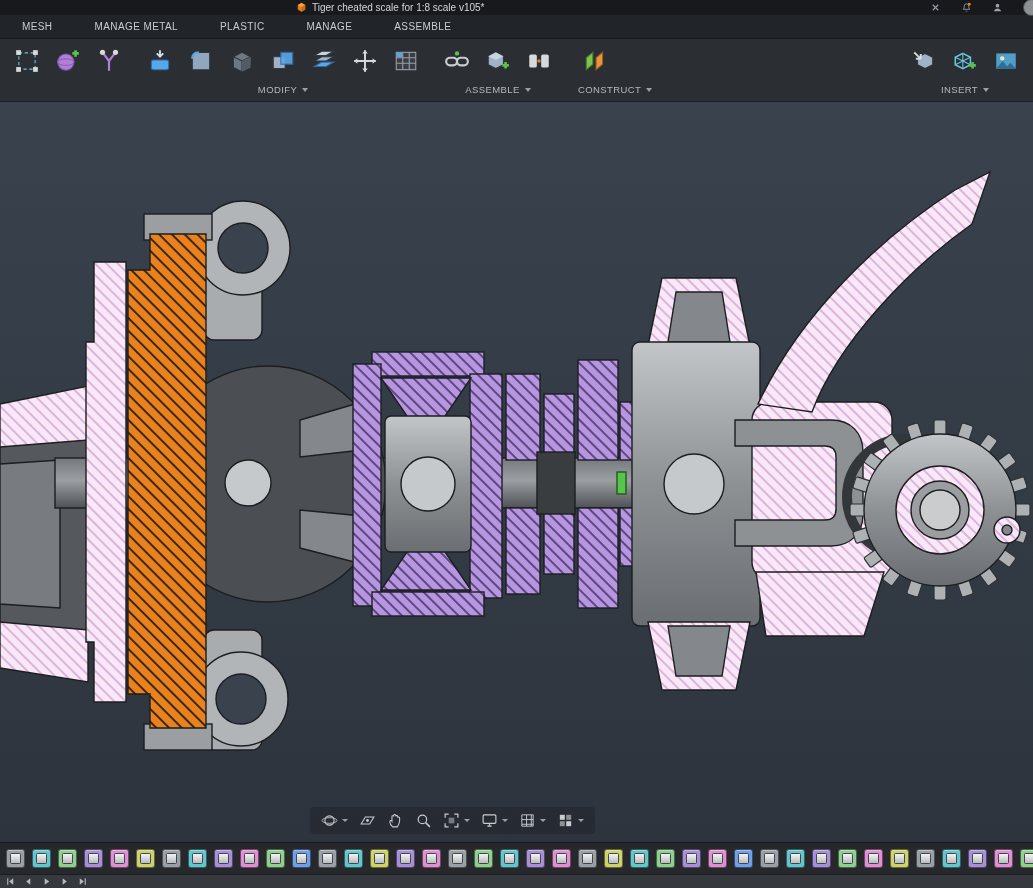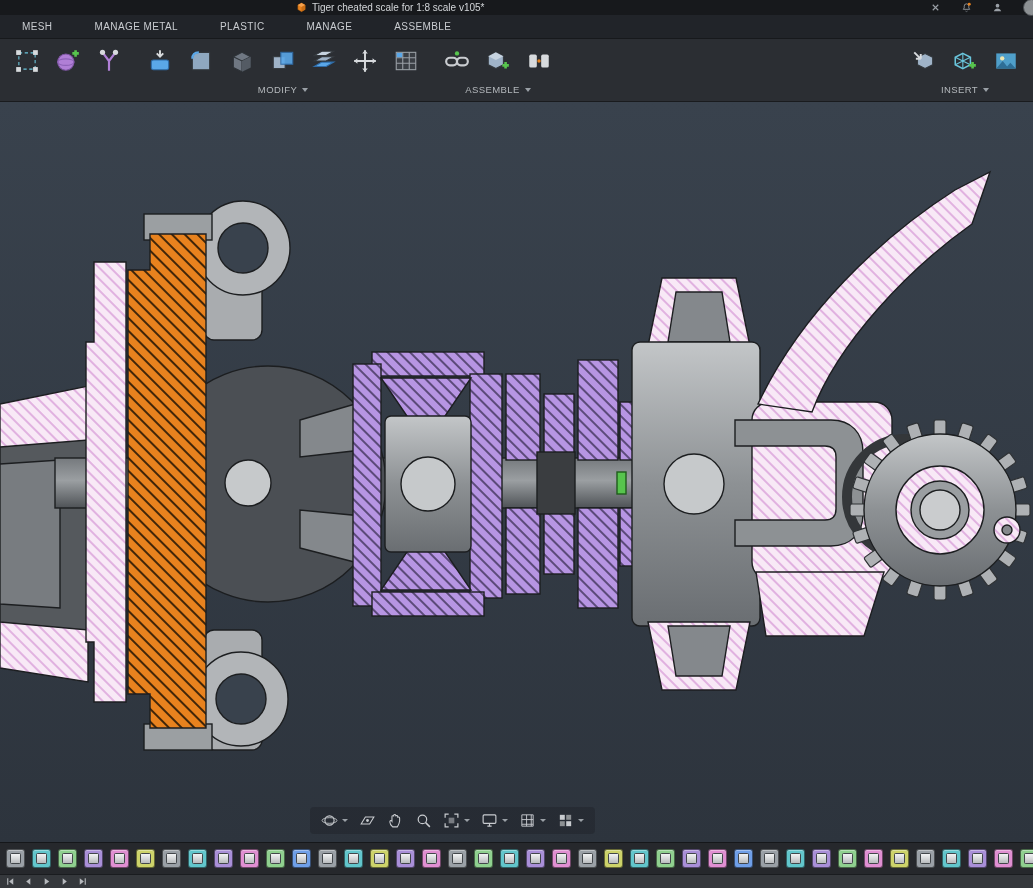--- a/index.html
+++ b/index.html
@@ -221,20 +221,33 @@
                 <rect x="14" y="6" width="7" height="12" rx="1.5" fill="#d7dadd"></rect>
                 <circle cx="12" cy="12" r="1.6" fill="#e8821e"></circle>
               </svg>
             </span>
           </button>
         </div>
         <div class="tlabel">ASSEMBLE<span class="caret"></span></div>
       </div>
       <div class="vsep"></div>
       <div class="vsep"></div>
+      <div class="tgroup">
+        <div class="trow">
+          <button class="tbtn">
+            <span style="display: flex;">
+              <svg viewBox="0 0 24 24">
+                <path d="M4 20V9l6-5v11z" fill="#7fc24f" stroke="#4e7d2e"></path>
+                <path d="M13 20V9l6-5v11z" fill="#e8963c" stroke="#9c5f1e"></path>
+              </svg>
+            </span>
+          </button>
+        </div>
+        <div class="tlabel">CONSTRUCT<span class="caret"></span></div>
+      </div>
       <div class="vsep"></div>
       <div class="vsep"></div>
       <div class="tgroup last">
         <div class="trow">
           <button class="tbtn">
             <span style="display: flex;">
               <svg viewBox="0 0 24 24">
                 <path d="M13 5l7 3.5v7L13 19l-7-3.5v-7z" fill="#9fb3c8" stroke="#33383d"></path>
                 <path d="M3 4l6 6M9 10H4.5M9 10V5.5" stroke="#d7dadd" stroke-width="1.8" fill="none"></path>
               </svg>

